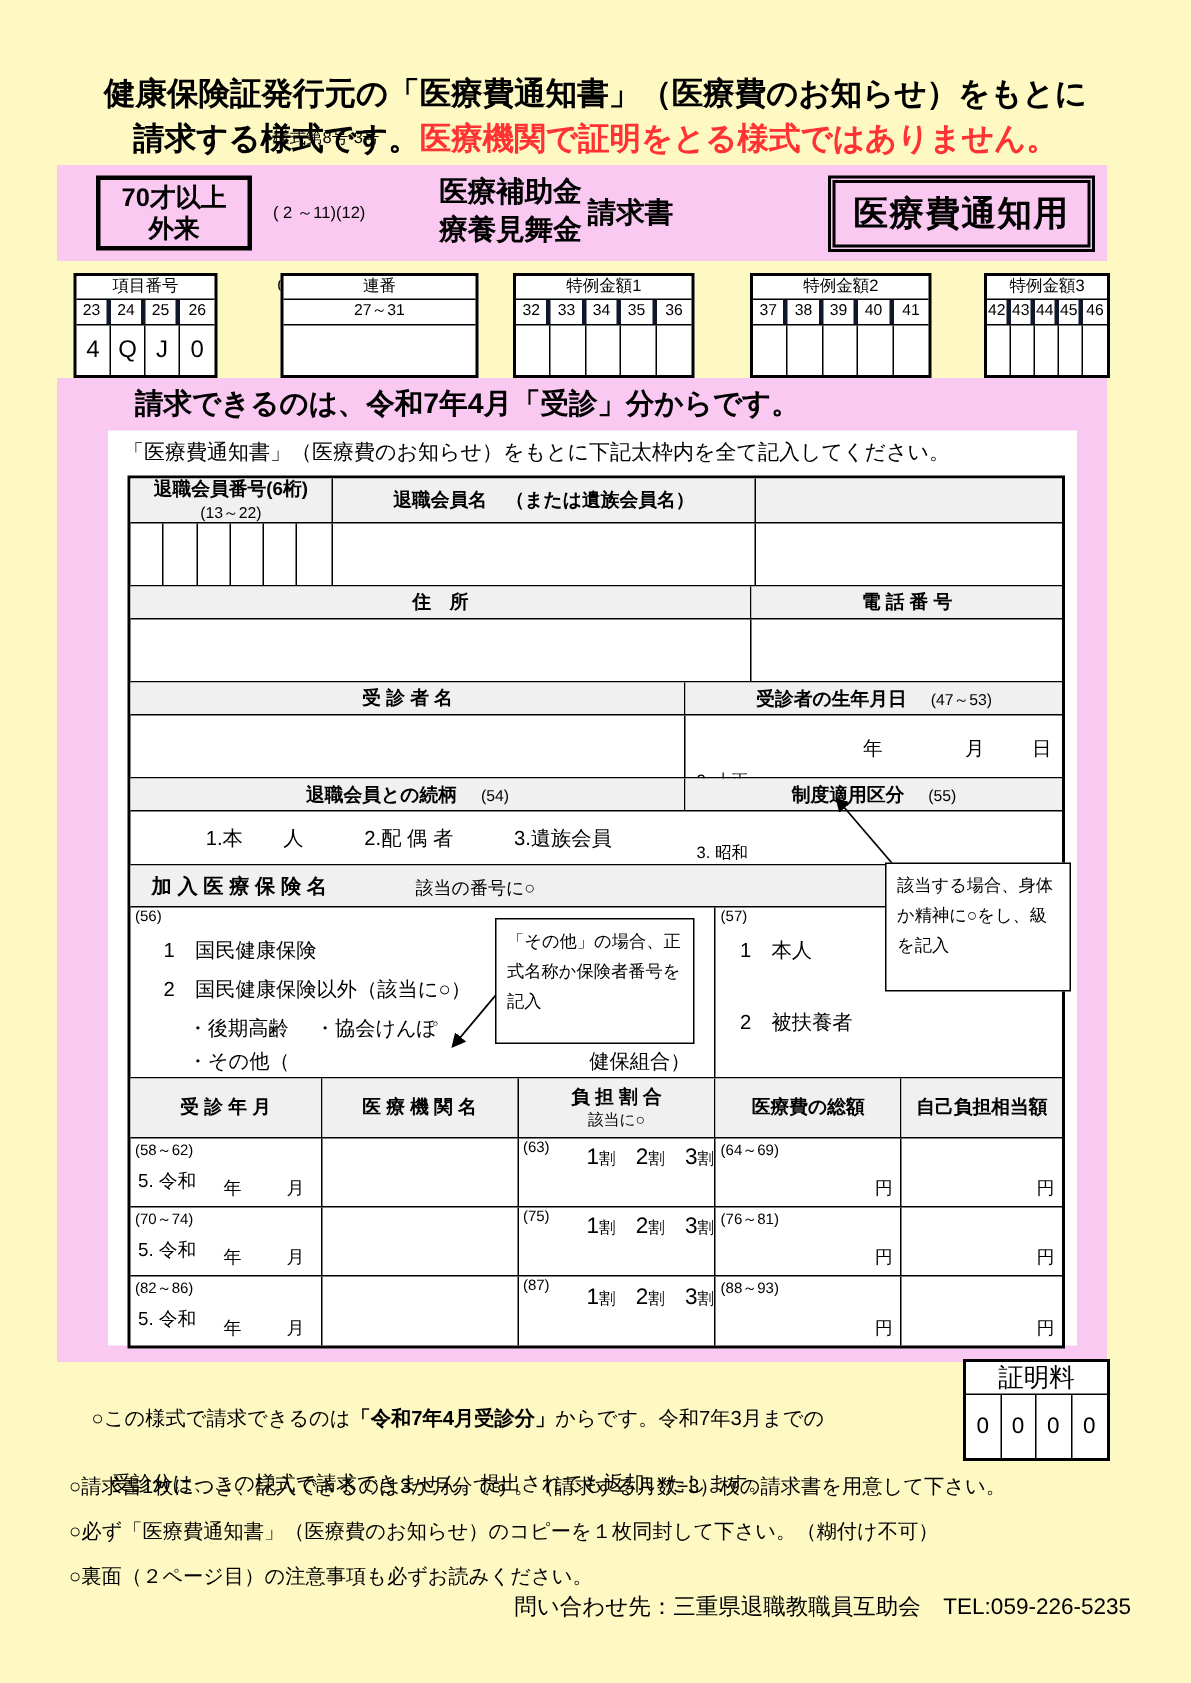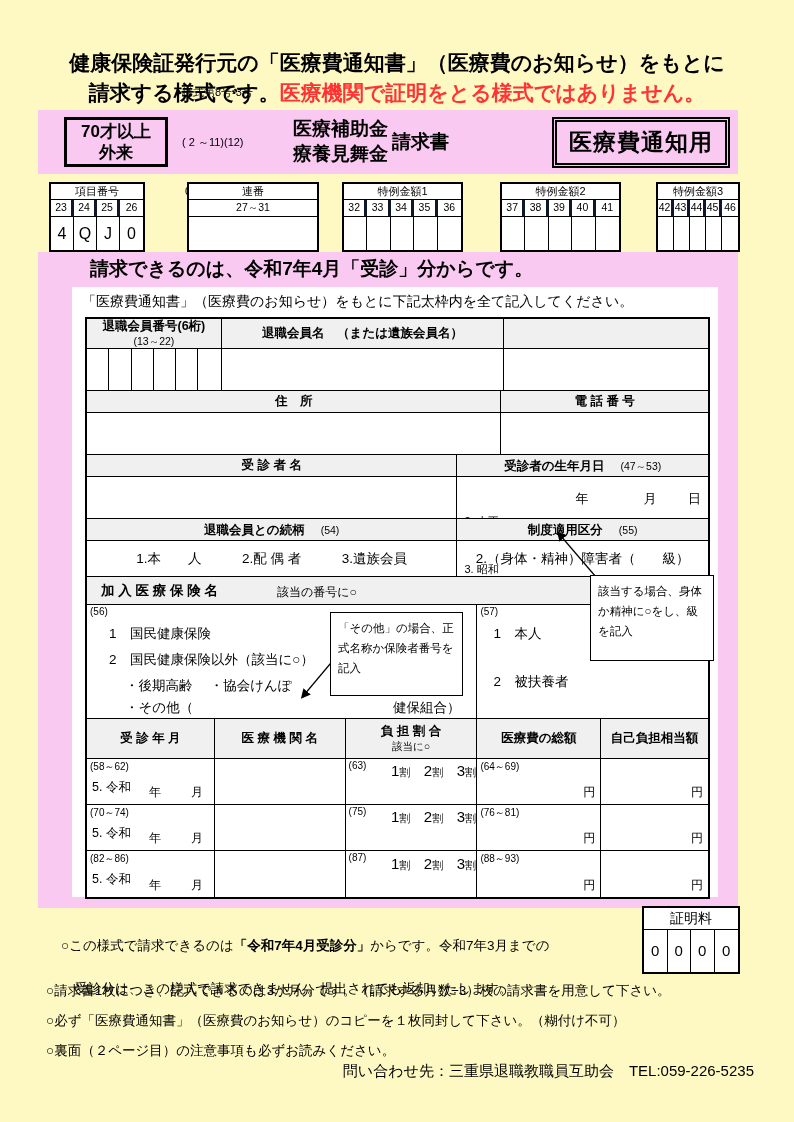--- a/index.html
+++ b/index.html
@@ -77,21 +77,21 @@
 
   
   .vh { display:flex; flex-direction:column; justify-content:center;
         align-items:center; height:100%; text-align:center; }
   .bnum { font-size:15px; }
   .bunit { font-size:11px; }
   .yen { position:absolute; right:5px; bottom:3px; font-size:12px; }
 
   
   .feebox { left:642px; top:906px; width:98px; border:2px solid #000; background:#fff; }
-  .fee-label { height:22px; line-height:21px; text-align:center; font-size:14px;
+  .fee-label { height:22px; line-height:21px; text-align:center; font-size:17px;
                border-bottom:1px solid #000; }
   .fee-vals { display:grid; grid-template-columns:repeat(4,1fr); }
   .fee-vals > span { height:42px; line-height:42px; text-align:center;
                      font-size:15px; border-right:1px solid #000; }
   .fee-vals > span:last-child { border-right:none; }
 
   
   .note { left:46px; font-size:13.5px; line-height:1.6; white-space:pre-wrap; }
   .footer { top:1062px; left:0; width:100%; text-align:right;
             padding-right:40px; font-size:15px; }
@@ -280,23 +280,20 @@
         </div>
         <div class="fcell gray hc" style="width:251px">
           <span><span class="hl">制度適用区分</span>　<span class="hs">(55)</span></span>
         </div>
       </div>
 
       <div class="frow" style="height:36px">
         <div class="fcell hc" style="width:371px">
           <span style="font-size:13.5px;white-space:pre">1.本　　人　　　2.配 偶 者　　　3.遺族会員</span>
         </div>
-        <div class="fcell hc" style="width:251px">
-          <span style="font-size:13.5px;white-space:pre">2.（身体・精神）障害者（　　級）</span>
-        </div>
       </div>
 
       <div class="frow" style="height:28px">
         <div class="fcell gray" style="width:622px">
           <span class="opt" style="left:14px;top:5px;font-weight:bold;font-size:13.5px">加 入 医 療 保 険 名</span>
           <span class="opt" style="left:190px;top:7px;font-size:12px">該当の番号に○</span>
         </div>
       </div>
 
       <div class="frow" style="height:114px">

